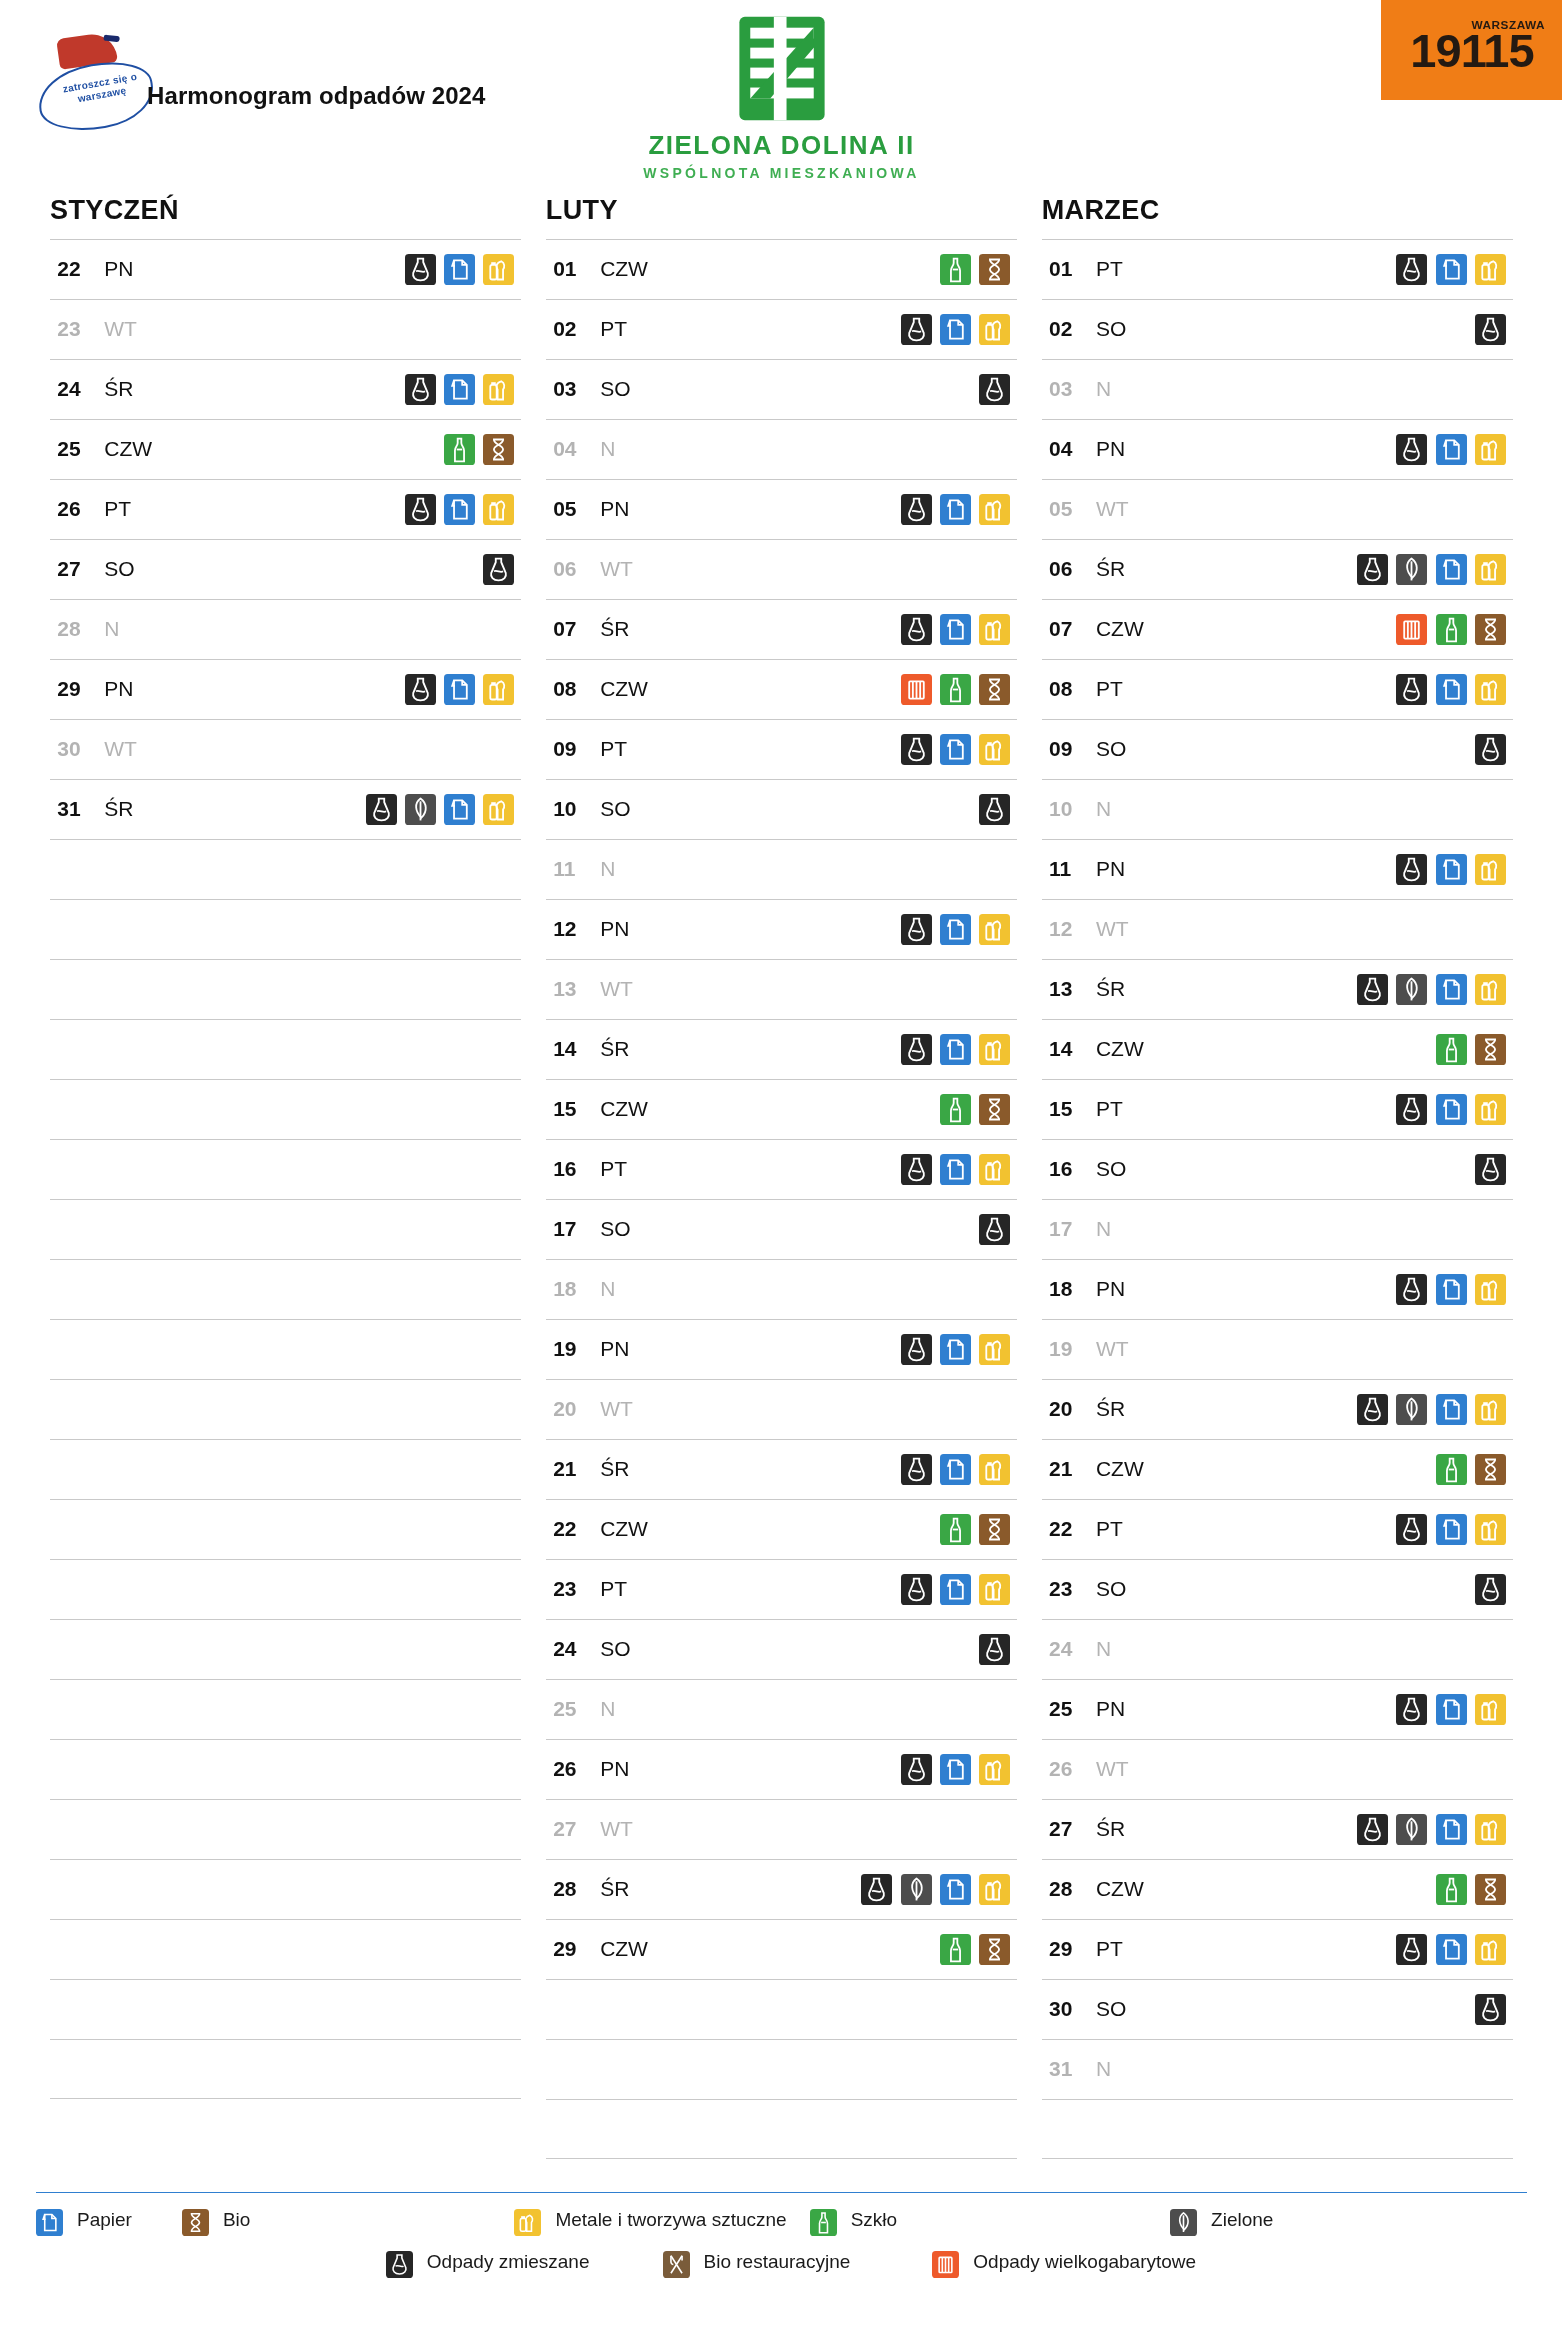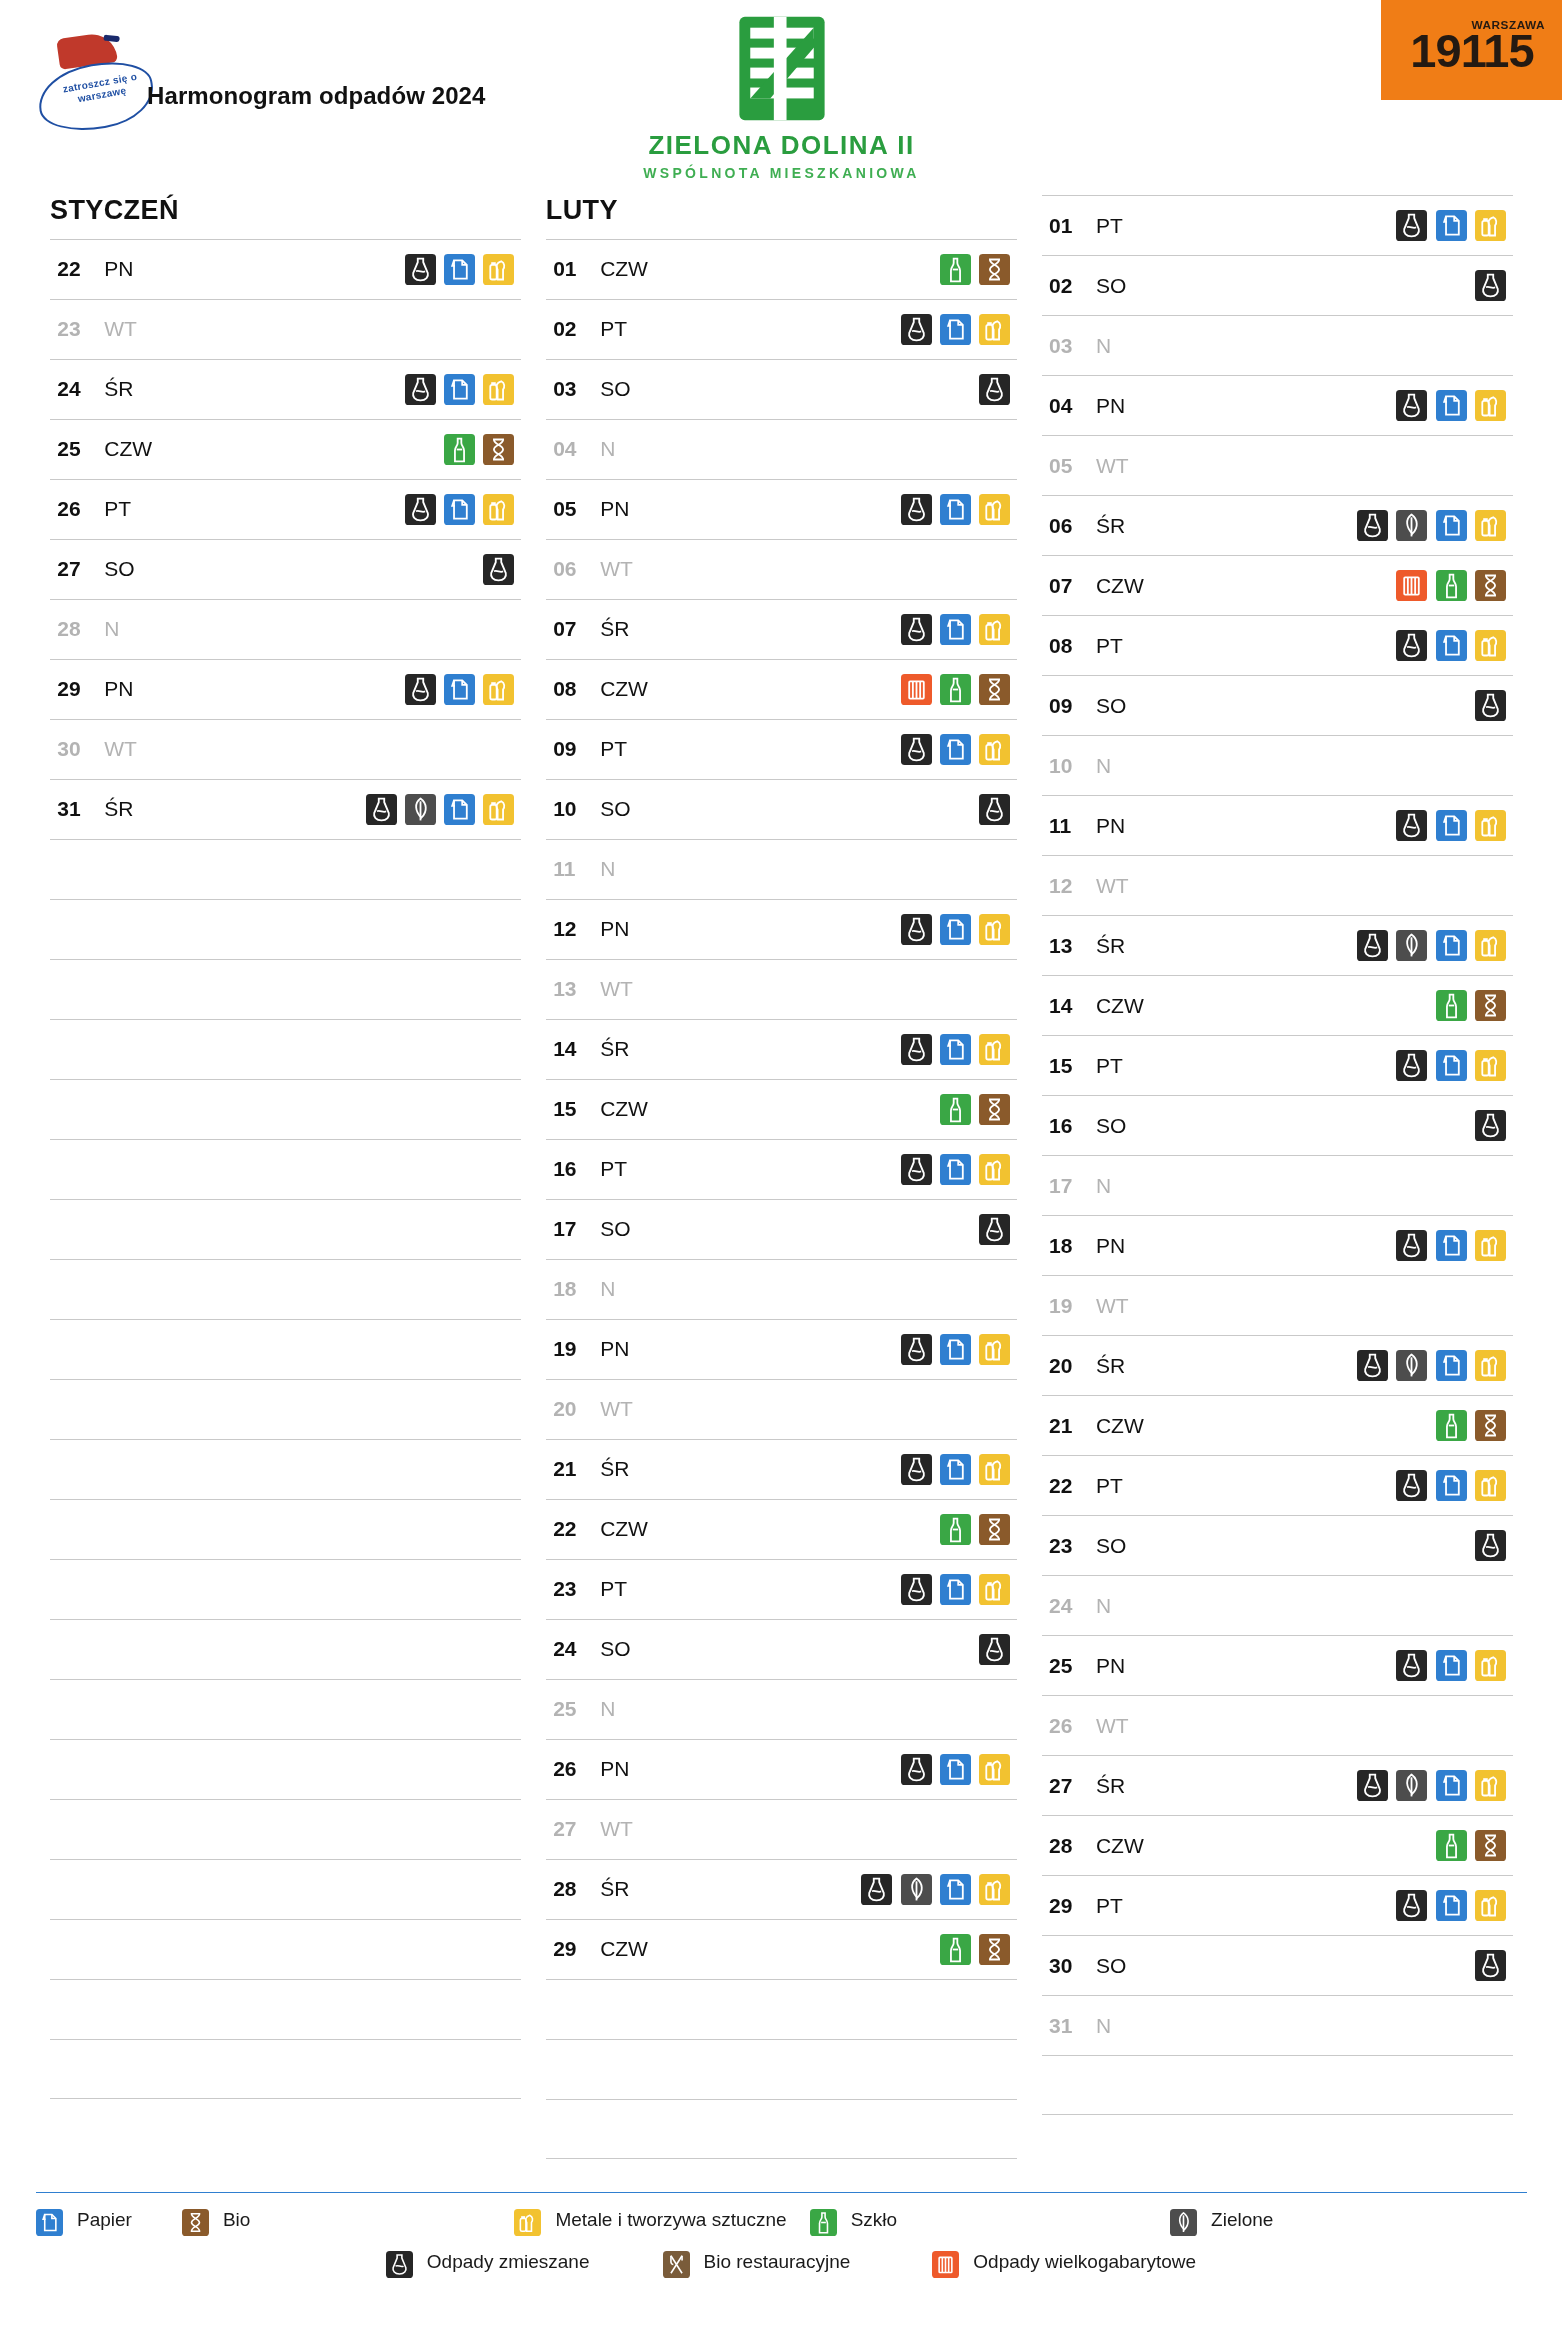--- a/index.html
+++ b/index.html
@@ -1062,20 +1062,21 @@
         <span class="dayname"></span>
         <span class="icons"></span>
       </div>
       <div class="row empty">
         <span class="daynum"></span>
         <span class="dayname"></span>
         <span class="icons"></span>
       </div>
     </div>
     <div class="month">
+      <div class="month-name">MARZEC</div>
       <div class="row">
         <span class="daynum">01</span>
         <span class="dayname">PT</span>
         <span class="icons">
           <span class="ic ic-zmieszane">
             <svg viewBox="0 0 34 34">
               <path d="M14 5 h6 v4 l5 12 c1 4 -2 8 -8 8 c-6 0 -9 -4 -8 -8 l5 -12z" fill="none" stroke="#fff" stroke-width="2"></path>
               <path d="M12 19 c3 -2 7 2 10 0" stroke="#fff" stroke-width="2" fill="none"></path>
             </svg>
           </span>

